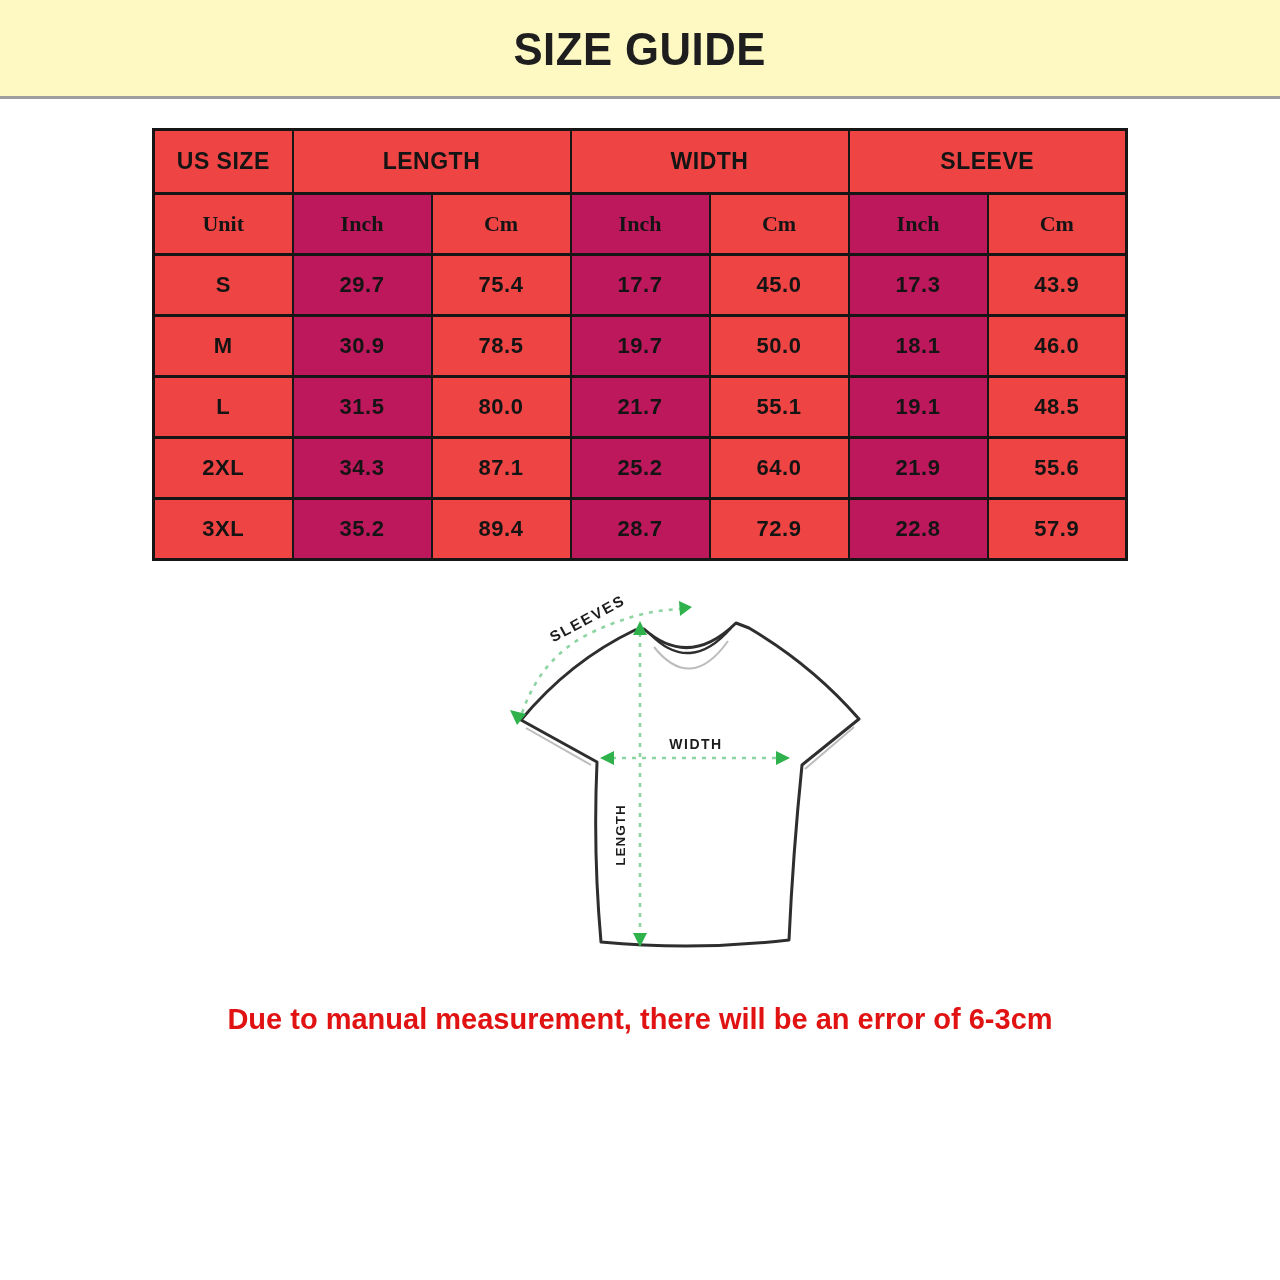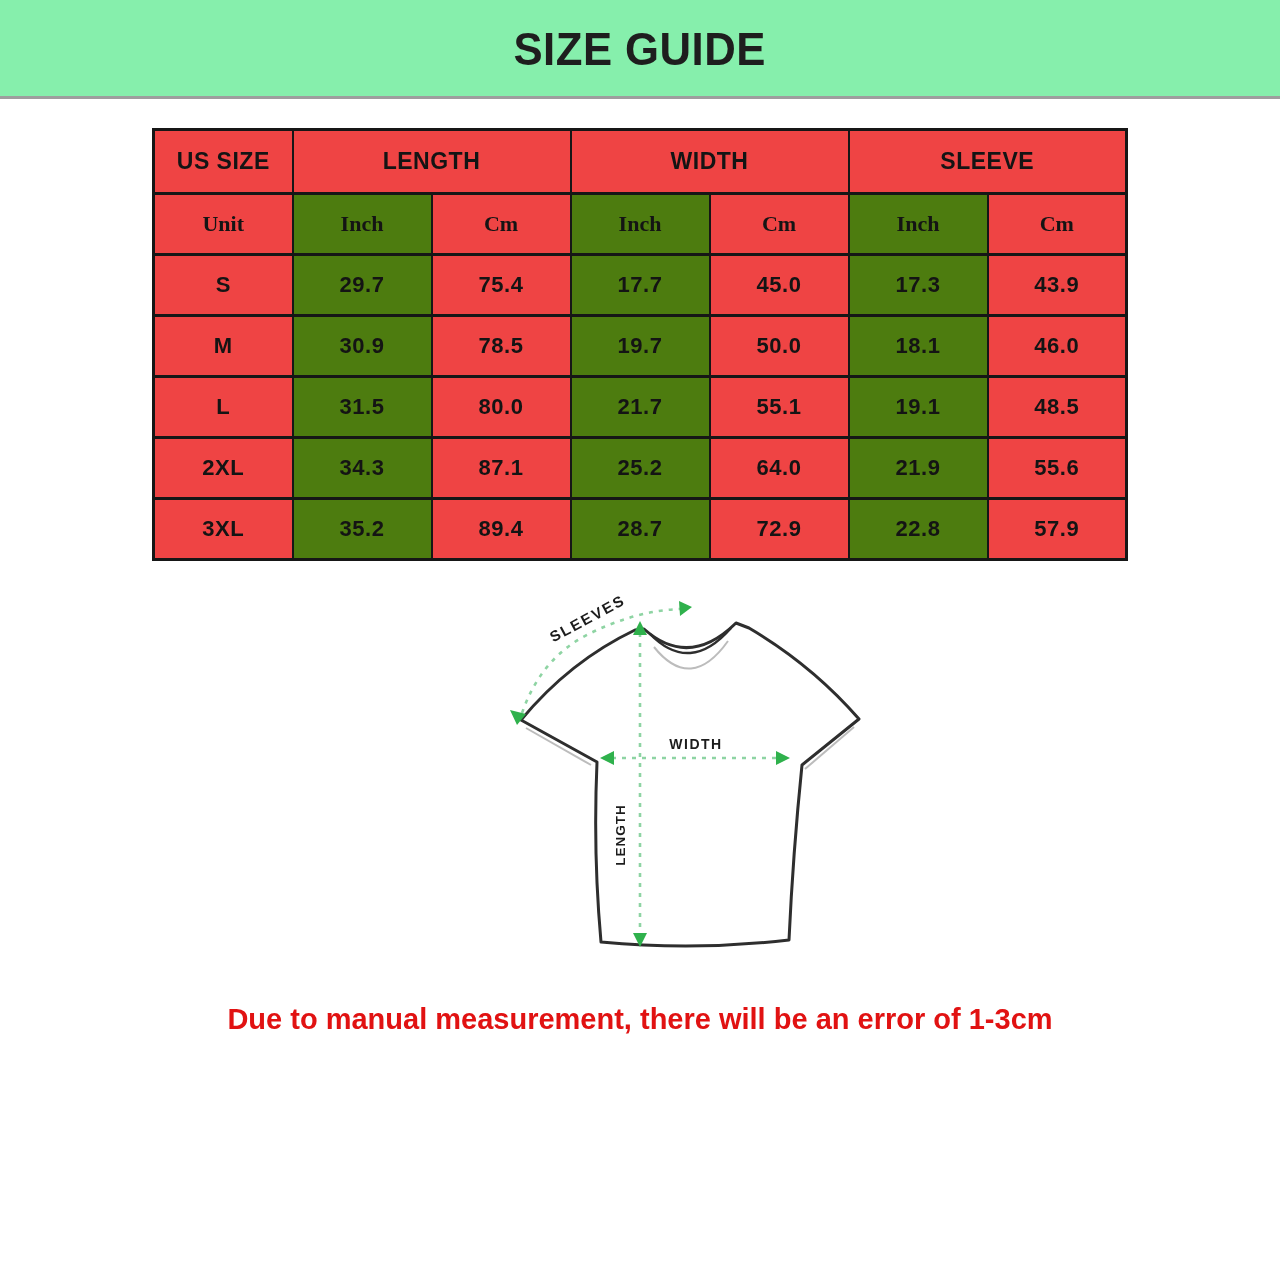--- a/index.html
+++ b/index.html
@@ -4,21 +4,21 @@
 <style>
   * { box-sizing: border-box; }
   html,body { margin:0; padding:0; }
   body {
     width:1280px; height:1280px; overflow:hidden;
     background:#ffffff;
     font-family:"Liberation Sans", sans-serif;
   }
   
   .banner {
-    height:99px; background:#86efac;
+    height:99px; background:#fef9c3;
     border-bottom:3px solid #9e9e9e;
     display:flex; align-items:center; justify-content:center;
   }
   .banner .title {
     margin:0; font-size:47px; font-weight:bold; color:#1e1e1e;
     letter-spacing:0.5px; transform:scaleX(0.93);
   }
   
   table.size-table {
     width:976px; margin:29px auto 0; border-collapse:collapse;
@@ -29,21 +29,21 @@
     text-align:center; vertical-align:middle;
     color:#141414;
     font-weight:bold;
     padding:0;
   }
   .size-table tr { border-top:3px solid #161616; border-bottom:3px solid #161616; }
   .size-table thead tr.group-row th { height:64px; font-size:23px; letter-spacing:0.5px; }
   .size-table thead tr.unit-row  th { height:61px; font-size:22px;font-family:Liberation Serif, serif; }
   .size-table tbody td { height:61px; font-size:22px; letter-spacing:0.5px; }
   .shade { background:#ef4444; }
-  .plain { background:#4d7c0f; }
+  .plain { background:#be185d; }
   
   .diagram {
     width:460px; height:424px; margin:12px auto 0;
     transform:translateX(30px);
   }
   .diagram svg { display:block; }
   .measure-label { fill:#1c1c1c; font-family:"Liberation Sans", sans-serif; font-weight:bold; }
   
   .footer-note {
     margin-top:6px;
@@ -157,13 +157,13 @@
     <polygon points="350,185 336,178 336,192" fill="#2fb14c"></polygon>
     <text class="measure-label" x="256" y="176" font-size="14" text-anchor="middle" style="letter-spacing:1.5px">WIDTH</text>
 
     <path d="M 82 140 Q 100 88 143 64 Q 192 38 240 36" fill="none" stroke="#8ed4a3" stroke-width="2.6" stroke-dasharray="4 6"></path>
     <polygon points="252,34 239,28 240,43" fill="#2fb14c"></polygon>
     <polygon points="77,152 70,137 86,141" fill="#2fb14c"></polygon>
     <text class="measure-label" x="150" y="50" font-size="15" text-anchor="middle" style="letter-spacing:2px" transform="rotate(-28 150 50)">SLEEVES</text>
   </svg>
 </div>
 
-<div class="footer-note">Due to manual measurement, there will be an error of 1-3cm</div>
+<div class="footer-note">Due to manual measurement, there will be an error of 6-3cm</div>
 
 </body></html>

